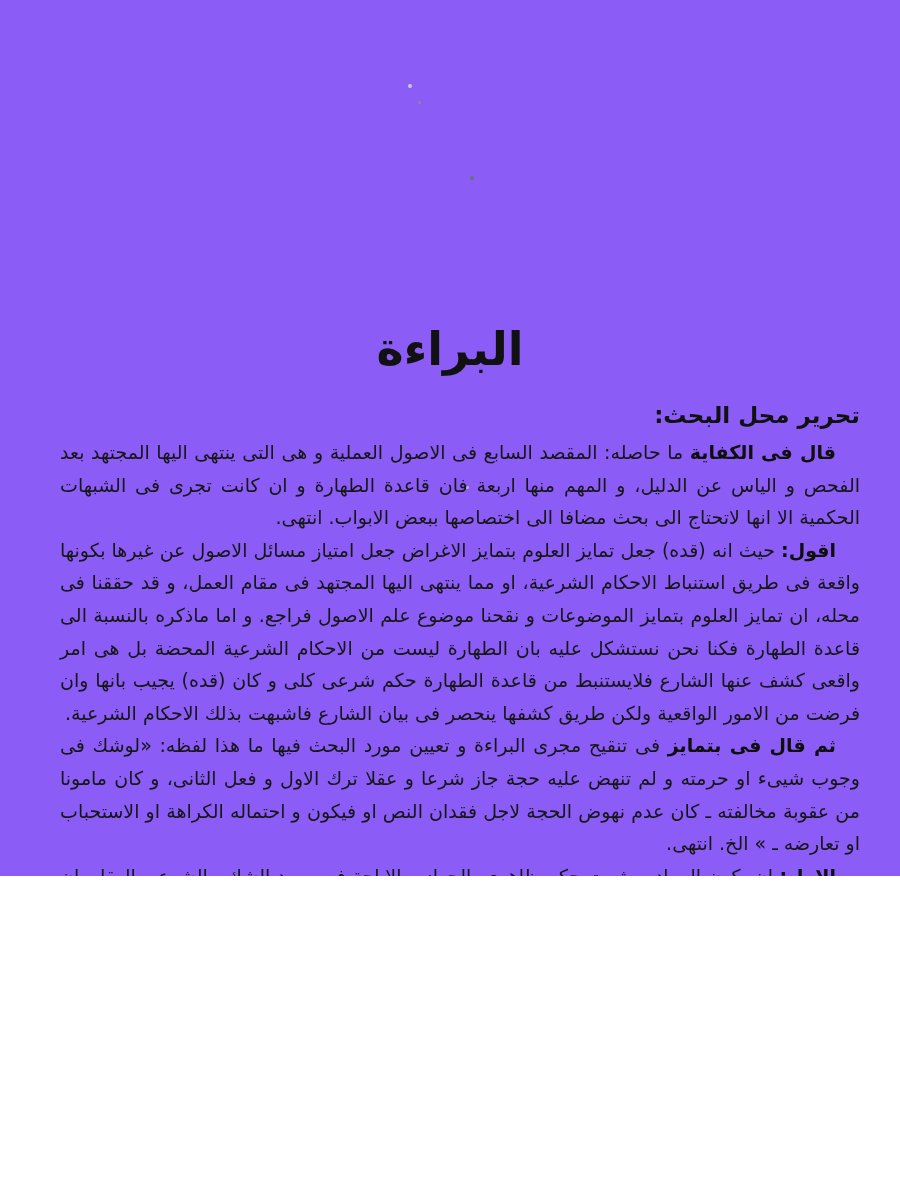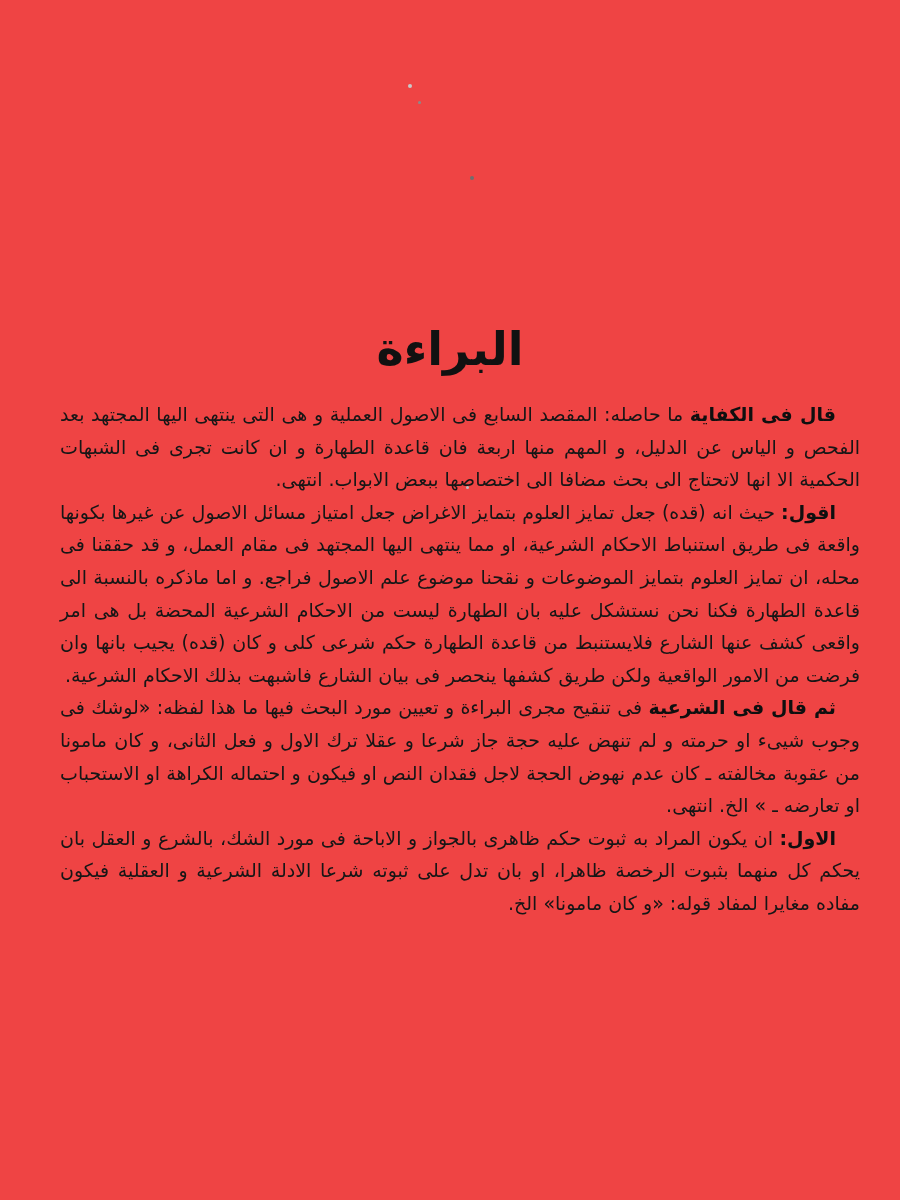--- a/index.html
+++ b/index.html
@@ -3,22 +3,22 @@
 <meta charset="utf-8">
 <style>
   html, body {
     margin: 0;
     padding: 0;
     background: #ffffff;
   }
   .page {
     position: relative;
     width: 900px;
-    height: 1200px;
-    background: #ef4444;
+    height: 876px;
+    background: #8b5cf6;
     overflow: hidden;
     direction: rtl;
     font-family: "DejaVu Sans", sans-serif;
     color: #141414;
   }
   .speck {
     position: absolute;
     border-radius: 50%;
   }
   .s1 { left: 408px; top: 84px;  width: 4px; height: 4px; background: #c9c9c9; }
@@ -80,24 +80,25 @@
 
   <div class="speck s1"></div>
   <div class="speck s2"></div>
   <div class="speck s3"></div>
   <div class="speck s4"></div>
 
   <h1 class="title">البراءة</h1>
 
   <div class="content">
 
+    <h2 class="section-heading">تحرير محل البحث:</h2>
 
     <p class="indent"><span class="lead">قال فى الكفاية</span><span class="rest"> ما حاصله: المقصد السابع فى الاصول العملية و هى التى ينتهى اليها المجتهد بعد الفحص و الياس عن الدليل، و المهم منها اربعة فان قاعدة الطهارة و ان كانت تجرى فى الشبهات الحكمية الا انها لاتحتاج الى بحث مضافا الى اختصاصها ببعض الابواب. انتهى.</span></p>
 
     <p class="indent"><span class="lead">اقول:</span><span class="rest"> حيث انه (قده) جعل تمايز العلوم بتمايز الاغراض جعل امتياز مسائل الاصول عن غيرها بكونها واقعة فى طريق استنباط الاحكام الشرعية، او مما ينتهى اليها المجتهد فى مقام العمل، و قد حققنا فى محله، ان تمايز العلوم بتمايز الموضوعات و نقحنا موضوع علم الاصول فراجع. و اما ماذكره بالنسبة الى قاعدة الطهارة فكنا نحن نستشكل عليه بان الطهارة ليست من الاحكام الشرعية المحضة بل هى امر واقعى كشف عنها الشارع فلايستنبط من قاعدة الطهارة حكم شرعى كلى و كان (قده) يجيب بانها وان فرضت من الامور الواقعية ولكن طريق كشفها ينحصر فى بيان الشارع فاشبهت بذلك الاحكام الشرعية.</span></p>
 
-    <p class="indent"><span class="lead">ثم قال فى الشرعية</span><span class="rest"> فى تنقيح مجرى البراءة و تعيين مورد البحث فيها ما هذا لفظه: «لوشك فى وجوب شيىء او حرمته و لم تنهض عليه حجة جاز شرعا و عقلا ترك الاول و فعل الثانى، و كان مامونا من عقوبة مخالفته ـ كان عدم نهوض الحجة لاجل فقدان النص او فيكون و احتماله الكراهة او الاستحباب او تعارضه ـ » الخ. انتهى.</span></p>
+    <p class="indent"><span class="lead">ثم قال فى بتمايز</span><span class="rest"> فى تنقيح مجرى البراءة و تعيين مورد البحث فيها ما هذا لفظه: «لوشك فى وجوب شيىء او حرمته و لم تنهض عليه حجة جاز شرعا و عقلا ترك الاول و فعل الثانى، و كان مامونا من عقوبة مخالفته ـ كان عدم نهوض الحجة لاجل فقدان النص او فيكون و احتماله الكراهة او الاستحباب او تعارضه ـ » الخ. انتهى.</span></p>
 
 
     <p class="indent"><span class="lead">الاول:</span><span class="rest"> ان يكون المراد به ثبوت حكم ظاهرى بالجواز و الاباحة فى مورد الشك، بالشرع و العقل بان يحكم كل منهما بثبوت الرخصة ظاهرا، او بان تدل على ثبوته شرعا الادلة الشرعية و العقلية فيكون مفاده مغايرا لمفاد قوله: «و كان مامونا» الخ.</span></p>
 
   </div>
 </div>
 
 </body></html>

